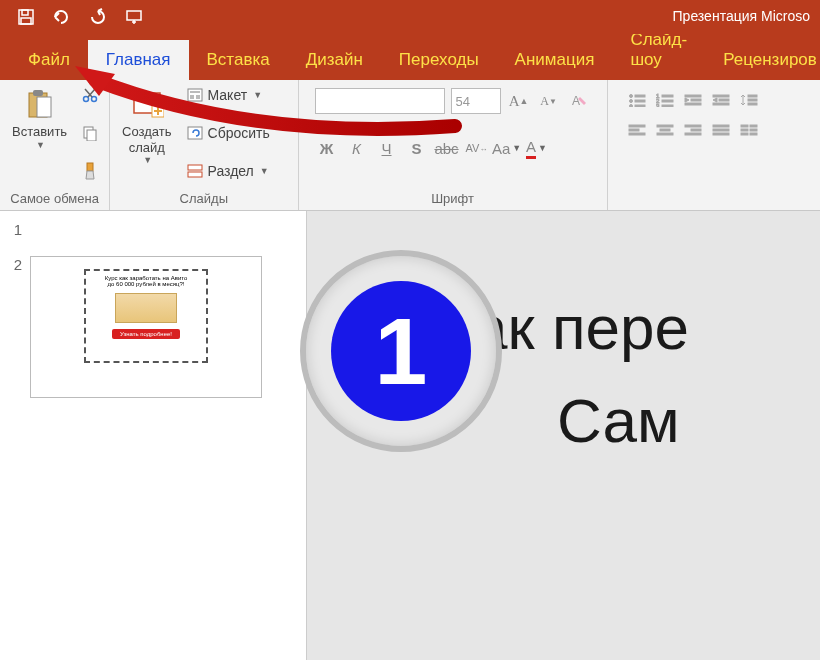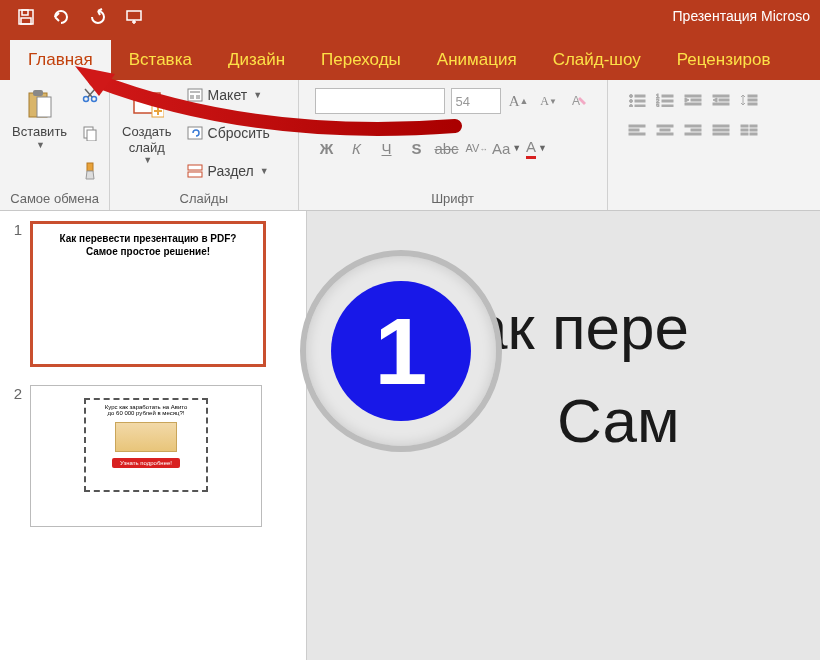--- a/index.html
+++ b/index.html
@@ -3,21 +3,21 @@
 <meta charset="utf-8">
 <style>
 html,body{margin:0;padding:0;font-family:"Segoe UI",Arial,sans-serif;background:#e6e6e6;overflow:hidden;width:820px;height:660px}
 .titlebar{background:#b83b1d;height:34px;display:flex;align-items:center;color:#fff;font-size:12px;position:relative}
 .qat{display:flex;gap:0;align-items:center;padding-left:8px}
 .qat-btn{width:36px;height:34px;display:flex;align-items:center;justify-content:center;cursor:pointer}
 .qat-btn svg{stroke:#fff;fill:none}
 .title-text{position:absolute;right:10px;top:8px;color:#fff;font-size:14px}
 .tabbar{background:#b83b1d;height:46px;display:flex;align-items:flex-end;padding-left:10px}
 .tab{padding:10px 18px;color:#fde047;font-size:17px;cursor:pointer}
-.tab.active{background:#f3f3f3;color:#c2410c}
+.tab.active{background:#f3f3f3;color:#1d4ed8}
 .ribbon{background:#f3f3f3;height:130px;border-bottom:1px solid #c8c8c8;display:flex}
 .group{border-right:1px solid #d0d0d0;display:flex;flex-direction:column;justify-content:space-between;padding:4px 6px 0 6px}
 .group-body{display:flex;gap:4px}
 .group-label{text-align:center;font-size:13px;color:#666;padding-bottom:4px}
 .big-btn{display:flex;flex-direction:column;align-items:center;justify-content:flex-start;padding:2px 6px;cursor:pointer;font-size:13px;color:#444;text-align:center;line-height:1.2}
 .big-btn .ico{width:36px;height:36px;display:flex;align-items:center;justify-content:center;margin-bottom:2px}
 .small-stack{display:flex;flex-direction:column;gap:16px;justify-content:center}
 .small-btn{display:flex;align-items:center;gap:4px;padding:2px 4px;cursor:pointer;font-size:14px;color:#444}
 .small-btn .ico{width:18px;height:18px;display:flex;align-items:center;justify-content:center}
 .drop{font-size:9px;color:#666;margin-left:2px}
@@ -74,20 +74,21 @@
         <svg width="20" height="18" viewBox="0 0 20 18">
           <rect x="3" y="3" width="14" height="9" stroke-width="1.5"></rect>
           <path d="M8 14 L12 14 M10 12 L10 16" stroke-width="1.5"></path>
         </svg>
       </div>
   </div>
   <div class="title-text">Презентация Microso</div>
 </div>
 
 <div class="tabbar">
+  <div class="tab">Файл</div>
   <div class="tab active">Главная</div>
   <div class="tab">Вставка</div>
   <div class="tab">Дизайн</div>
   <div class="tab">Переходы</div>
   <div class="tab">Анимация</div>
   <div class="tab">Слайд-шоу</div>
   <div class="tab">Рецензиров</div>
 </div>
 
 <div class="ribbon">
@@ -310,26 +311,20 @@
       </div>
     </div>
     <div class="group-label"></div>
   </div>
 </div>
 
 <div class="workspace">
   <div class="thumbs">
     <div class="thumb-row">
       <div class="thumb-num">1</div>
-      <div class="thumb sel">
-        <div class="thumb-title">
-          <span>Как перевести презентацию в PDF?</span><br>
-          <span>Самое простое решение!</span>
-        </div>
-      </div>
     </div>
     <div class="thumb-row">
       <div class="thumb-num">2</div>
       <div class="thumb">
         <div class="thumb2-inner">
           <div class="thumb2-hdr" style="white-space:pre-line">Курс как заработать на Авито
 до 60 000 рублей в месяц?!</div>
           <div class="money"></div>
           <div class="red-btn">Узнать подробнее!</div>
         </div>

